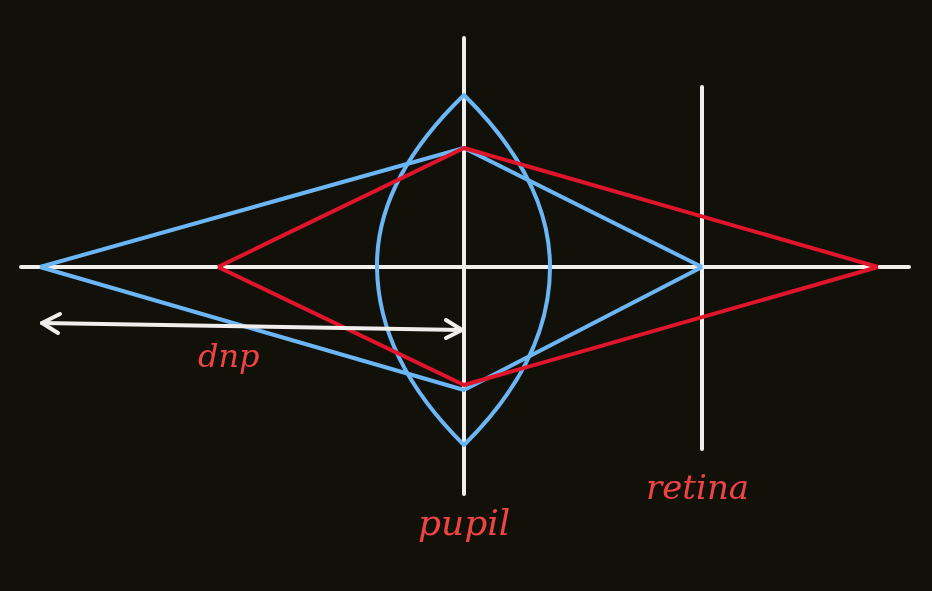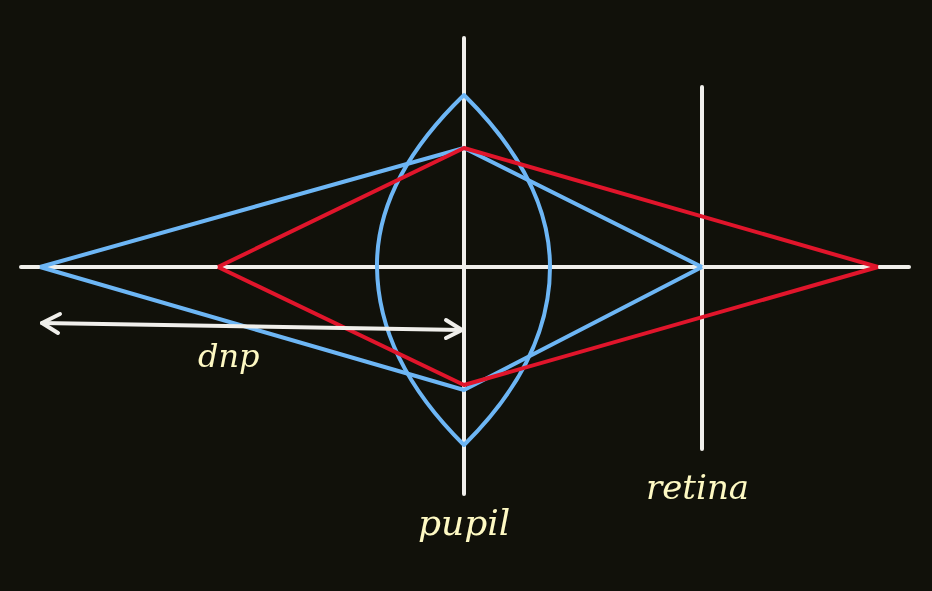--- a/index.html
+++ b/index.html
@@ -1,18 +1,18 @@
 <!DOCTYPE html>
 <html><head>
 <meta charset="utf-8">
 <style>
   html,body{margin:0;padding:0;background:#11110a;}
   #canvas{position:relative;width:932px;height:591px;background:#11110a;overflow:hidden;}
   svg{position:absolute;left:0;top:0;}
-  .lbl{position:absolute;color:#fef9c3;font-family:"DejaVu Serif",serif;font-style:italic;font-size:34px;line-height:1;}
+  .lbl{position:absolute;color:#ef4444;font-family:"DejaVu Serif",serif;font-style:italic;font-size:34px;line-height:1;}
 </style>
 </head>
 <body>
 
 <div id="canvas">
   <svg width="932" height="591" viewBox="0 0 932 591">
 
     <line x1="21" y1="267" x2="909" y2="267" stroke="#f0efeb" stroke-width="4" stroke-linecap="round"></line>
 
     <line x1="464" y1="38" x2="464" y2="494" stroke="#f0efeb" stroke-width="4" stroke-linecap="round"></line>

